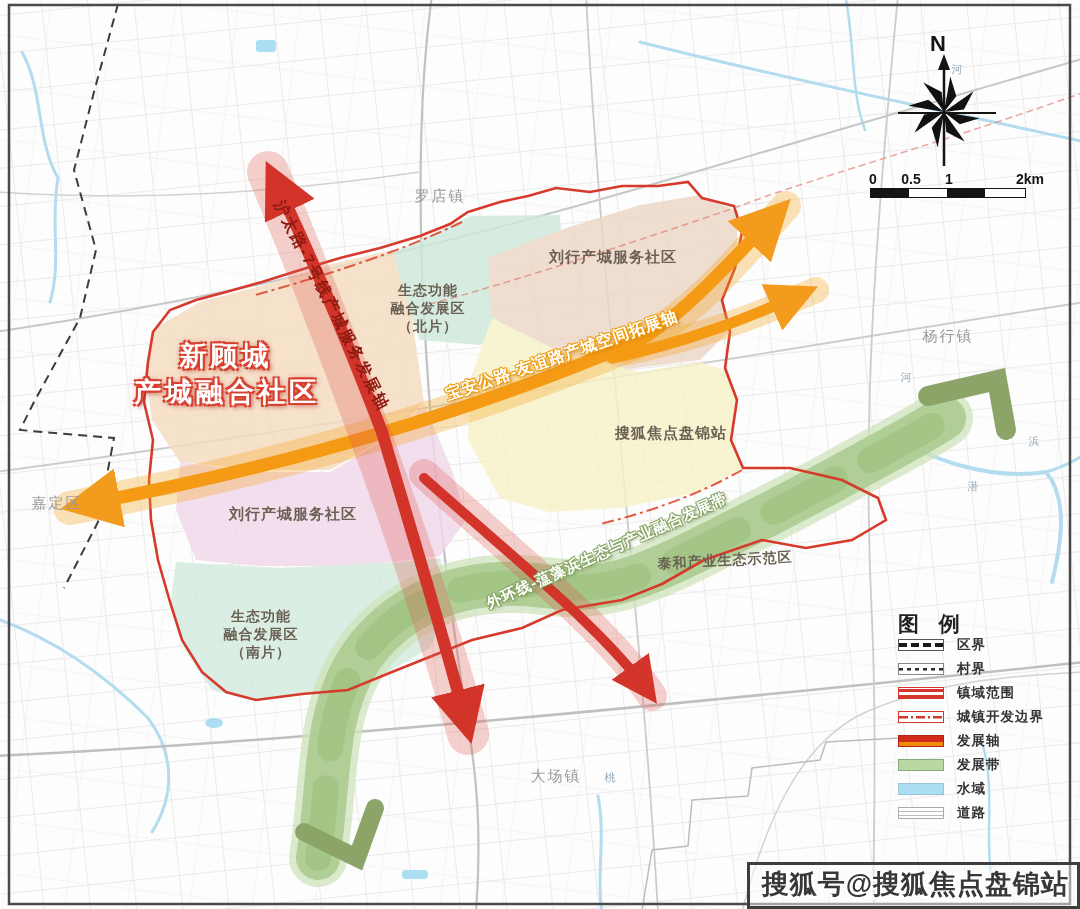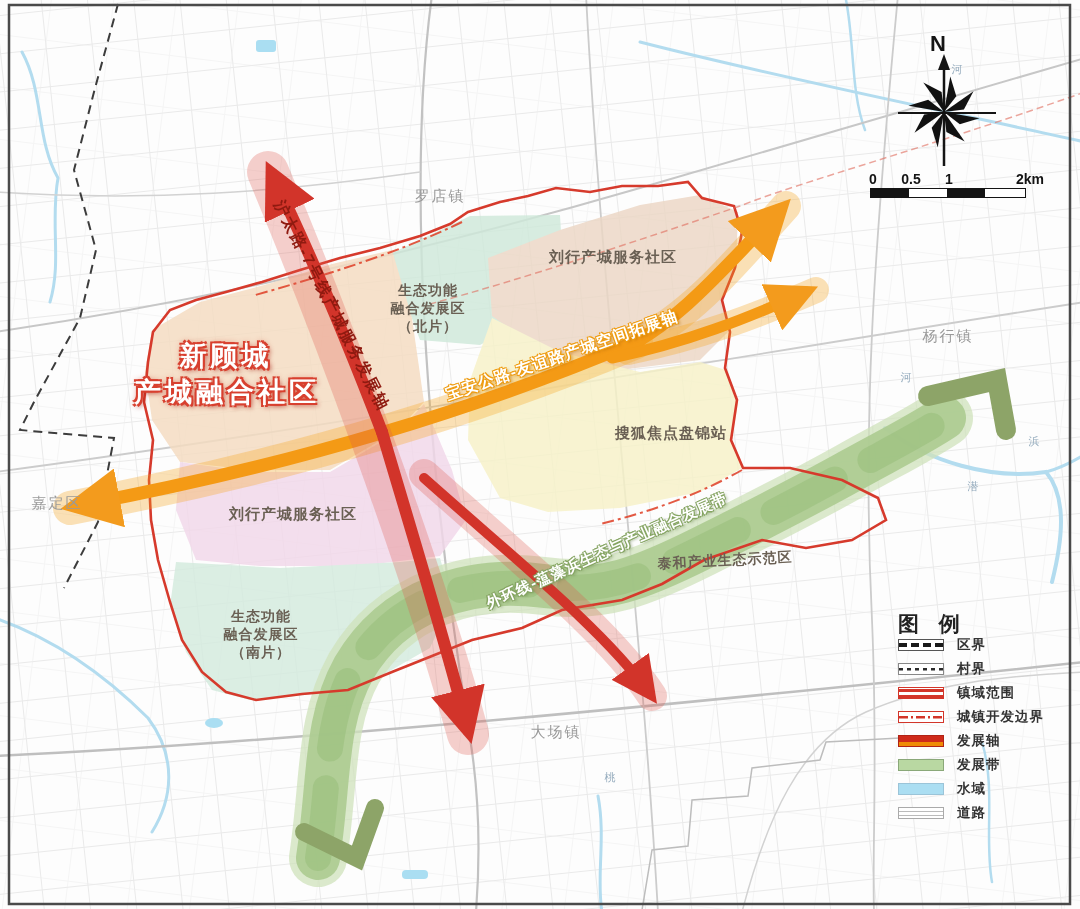--- a/index.html
+++ b/index.html
@@ -182,21 +182,21 @@
   <div class="lbl zone" style="left:671px;top:433px;">搜狐焦点盘锦站</div>
   <div class="lbl zone" style="left:293px;top:514px;">刘行产城服务社区</div>
   <div class="lbl zone sm" style="left:261px;top:634px;">生态功能
 融合发展区
 （南片）</div>
   <div class="lbl zone sm" style="left:725px;top:560px;transform:translate(-50%,-50%) rotate(-3deg);">泰和产业生态示范区</div>
 
   <div class="lbl town" style="left:440px;top:196px;text-align:center;">罗店镇</div>
   <div class="lbl town" style="left:948px;top:336px;">杨行镇</div>
   <div class="lbl town" style="left:57px;top:503px;font-family:Liberation Serif, serif;">嘉定区</div>
-  <div class="lbl town" style="left:556px;top:732px;">大场镇</div>
+  <div class="lbl town" style="left:556px;top:776px;">大场镇</div>
 
   <div class="lbl river-ch" style="left:957px;top:69px;">河</div>
   <div class="lbl river-ch" style="left:906px;top:377px;">河</div>
   <div class="lbl river-ch" style="left:1034px;top:441px;">浜</div>
   <div class="lbl river-ch" style="left:973px;top:486px;">潜</div>
   <div class="lbl river-ch" style="left:610px;top:777px;">桃</div>
 
   <div class="lbl north-n" style="left:938px;top:44px;">N</div>
 
   <div class="lbl scale-num" style="left:873px;top:179px;">0</div>
@@ -239,14 +239,15 @@
     <div class="lg-row">
       <span class="sw sw-shui"></span>
       <span class="lg-label">水域</span>
     </div>
     <div class="lg-row">
       <span class="sw sw-lu"></span>
       <span class="lg-label">道路</span>
     </div>
   </div>
 
+  <div id="watermark">搜狐号@搜狐焦点盘锦站</div>
 
 </div>
 
 </body></html>

